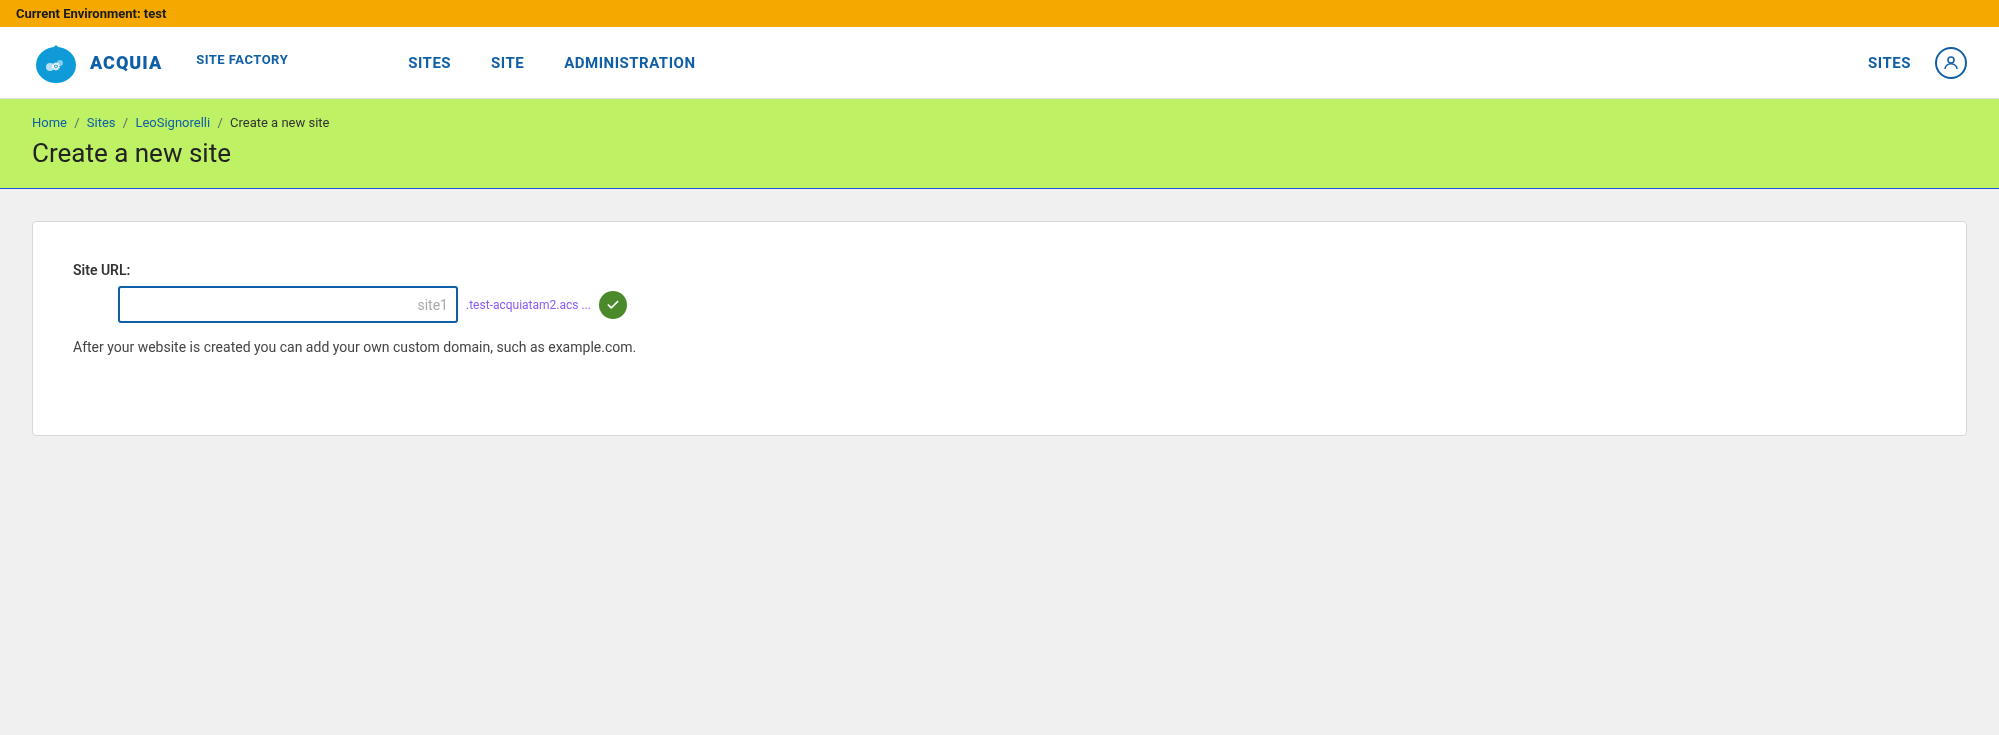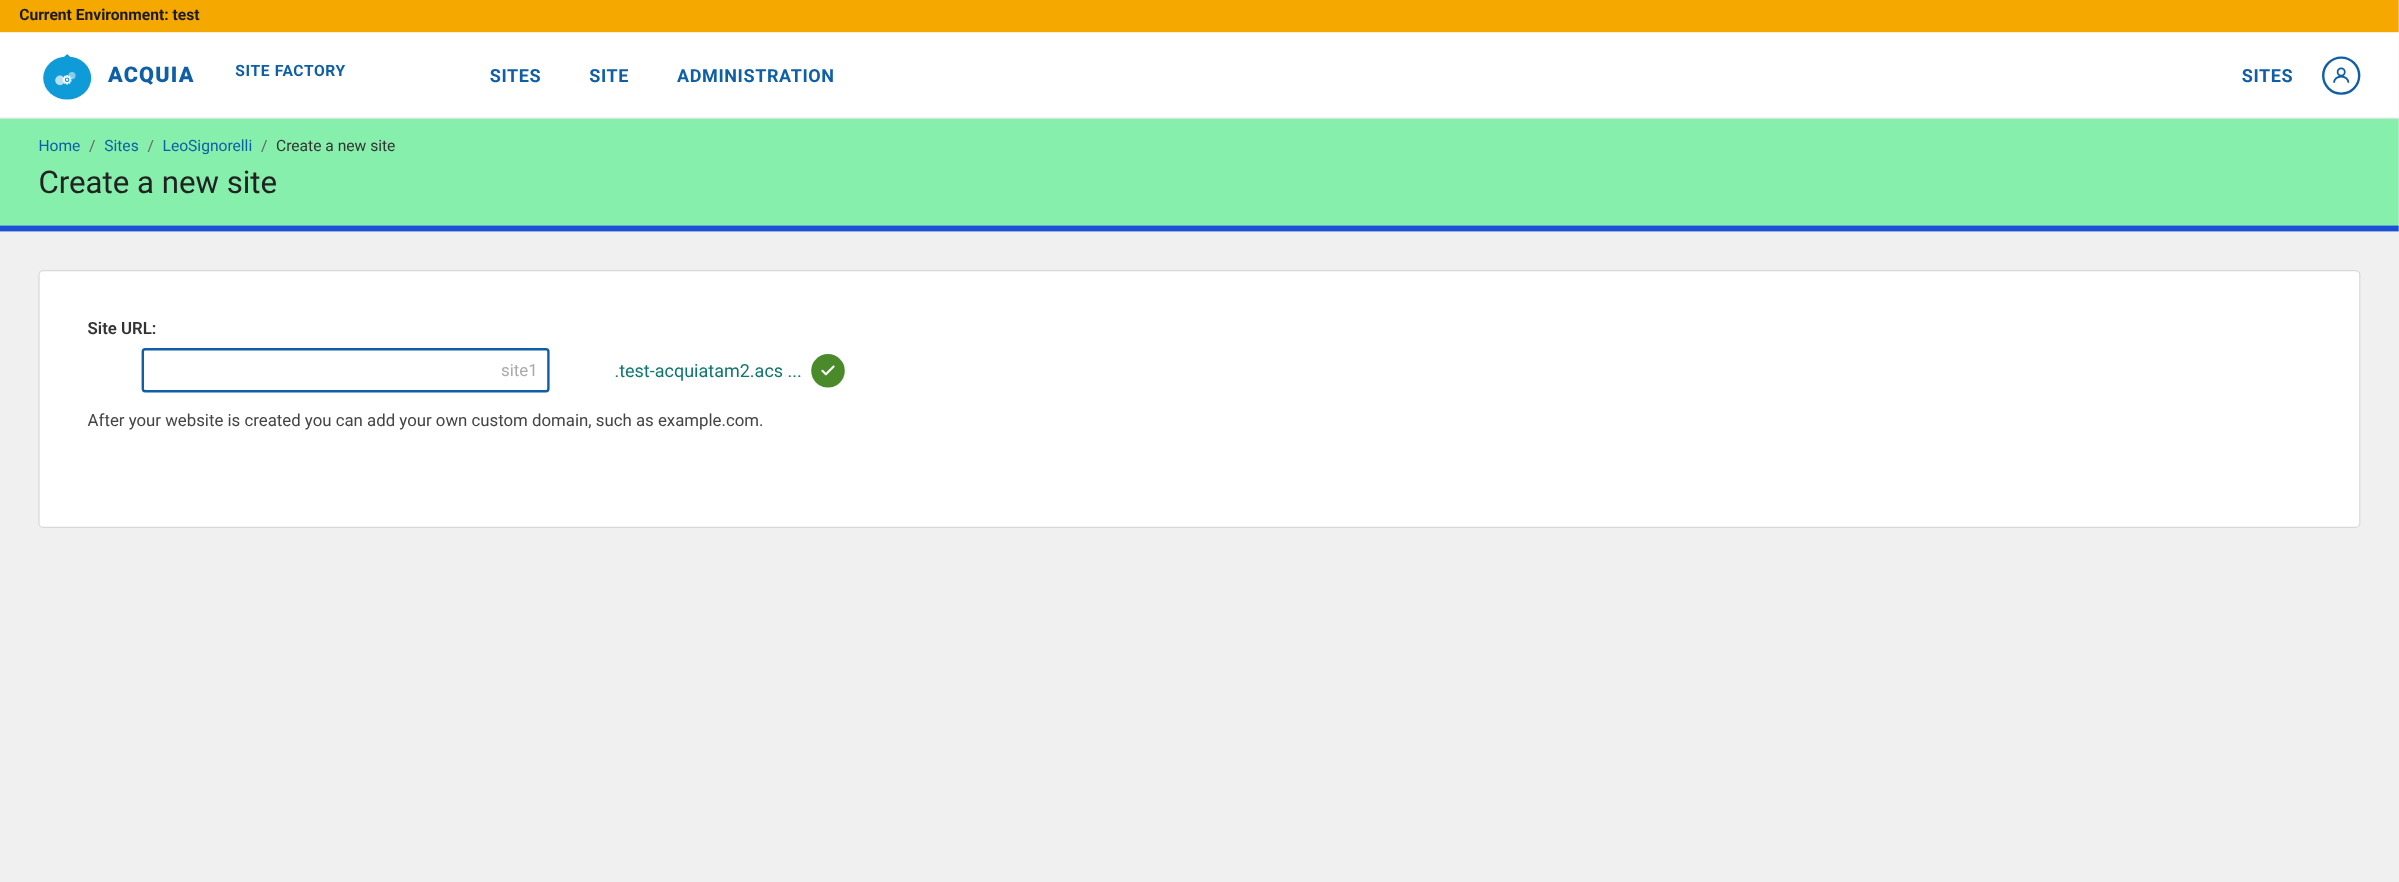--- a/index.html
+++ b/index.html
@@ -95,23 +95,23 @@
       border-radius: 50%;
       display: flex;
       align-items: center;
       justify-content: center;
       color: #0f5fa6;
       cursor: pointer;
     }
 
     
     .page-header {
-      background: #86efac;
+      background: #bef264;
       padding: 16px 32px 20px;
-      border-bottom: 5px solid #1d4ed8;
+      border-bottom: 1px solid #1d4ed8;
     }
 
     .breadcrumb {
       font-size: 13px;
       color: #0f5fa6;
       margin-bottom: 8px;
     }
 
     .breadcrumb a {
       color: #0f5fa6;
@@ -195,24 +195,23 @@
       position: absolute;
       right: 10px;
       top: 50%;
       transform: translateY(-50%);
       font-size: 14px;
       color: #aaa;
       pointer-events: none;
     }
 
     .domain-suffix {
-      font-size: 15px;
-      color: #0f766e;
+      font-size: 12px;
+      color: #8b5cf6;
       white-space: nowrap;
-      margin-left: 46px;
     }
 
     .check-icon {
       width: 28px;
       height: 28px;
       background: #4a8a2a;
       border-radius: 50%;
       display: flex;
       align-items: center;
       justify-content: center;

